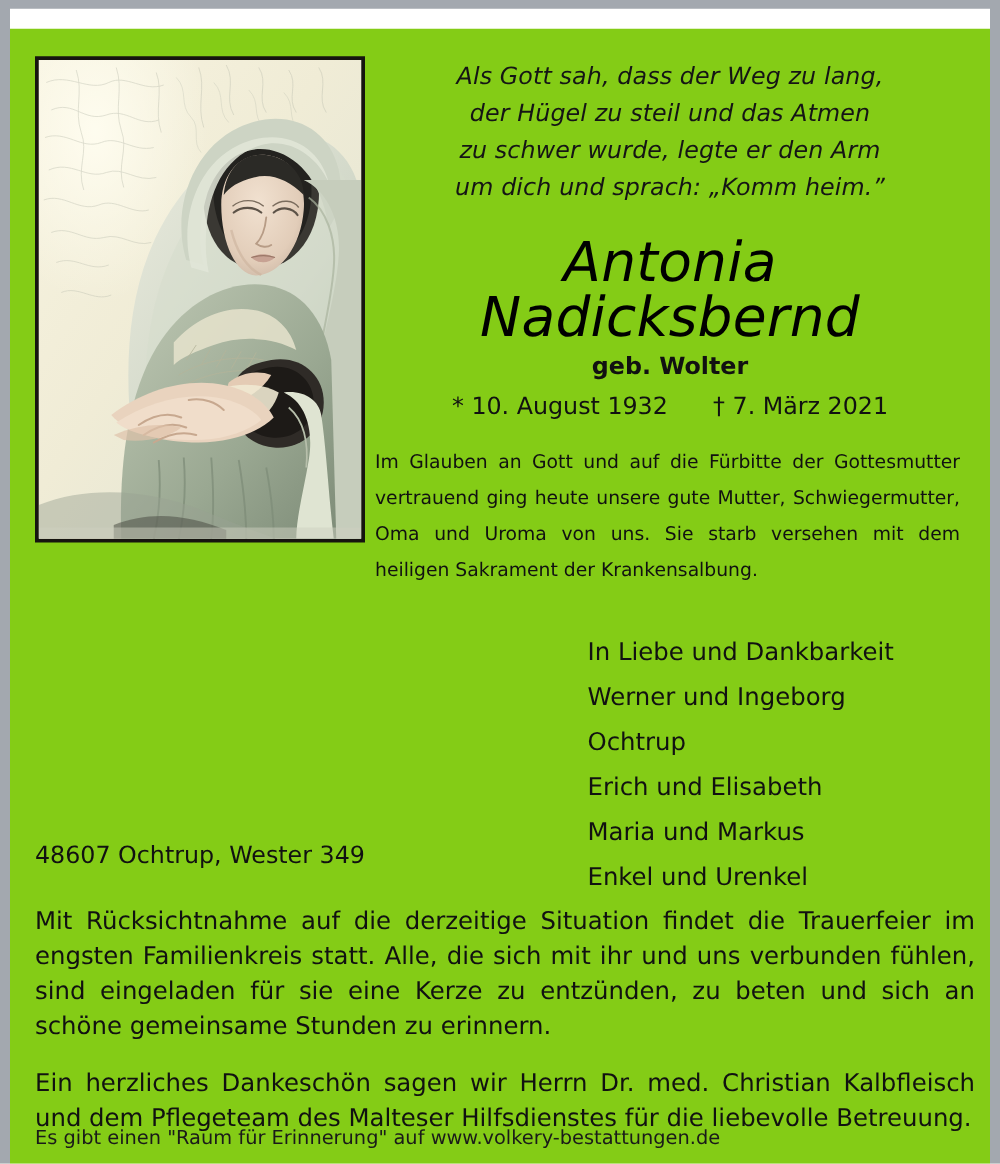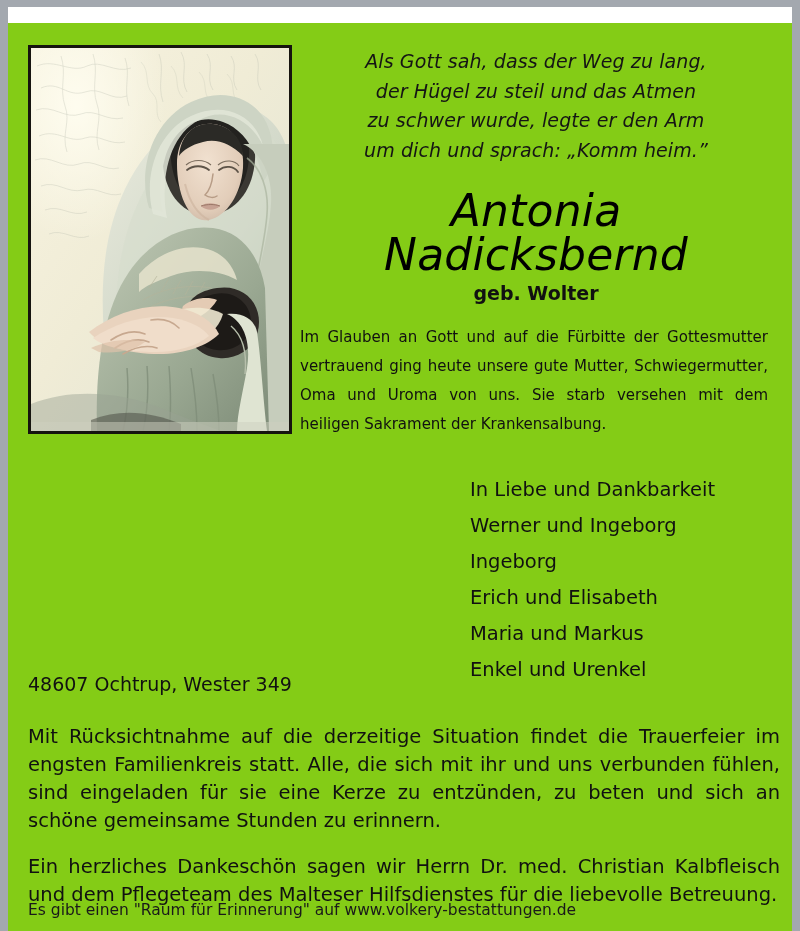--- a/index.html
+++ b/index.html
@@ -318,29 +318,30 @@
 
       <div class="verse">
         <div>Als Gott sah, dass der Weg zu lang,</div>
         <div>der Hügel zu steil und das Atmen</div>
         <div>zu schwer wurde, legte er den Arm</div>
         <div>um dich und sprach: „Komm heim.”</div>
       </div>
 
       <div class="name">Antonia Nadicksbernd</div>
       <div class="maiden">geb. Wolter</div>
+      <div class="dates">* 10. August 1932      † 7. März 2021</div>
 
       <div class="bodytext">
         <p>Im Glauben an Gott und auf die Fürbitte der Gottesmutter vertrauend ging heute unsere gute Mutter, Schwiegermutter, Oma und Uroma von uns. Sie starb versehen mit dem heiligen Sakrament der Krankensalbung.</p>
       </div>
 
       <div class="thanksblock">
         <div class="lead">In Liebe und Dankbarkeit</div>
         <div class="survivor">Werner und Ingeborg</div>
-        <div class="survivor">Ingeborg</div>
+        <div class="survivor">Ochtrup</div>
         <div class="survivor">Erich und Elisabeth</div>
         <div class="survivor">Maria und Markus</div>
         <div class="survivor">Enkel und Urenkel</div>
       </div>
     </div>
 
     <div class="address">48607 Ochtrup, Wester 349</div>
 
     <div class="bottom">
       <div class="para">

